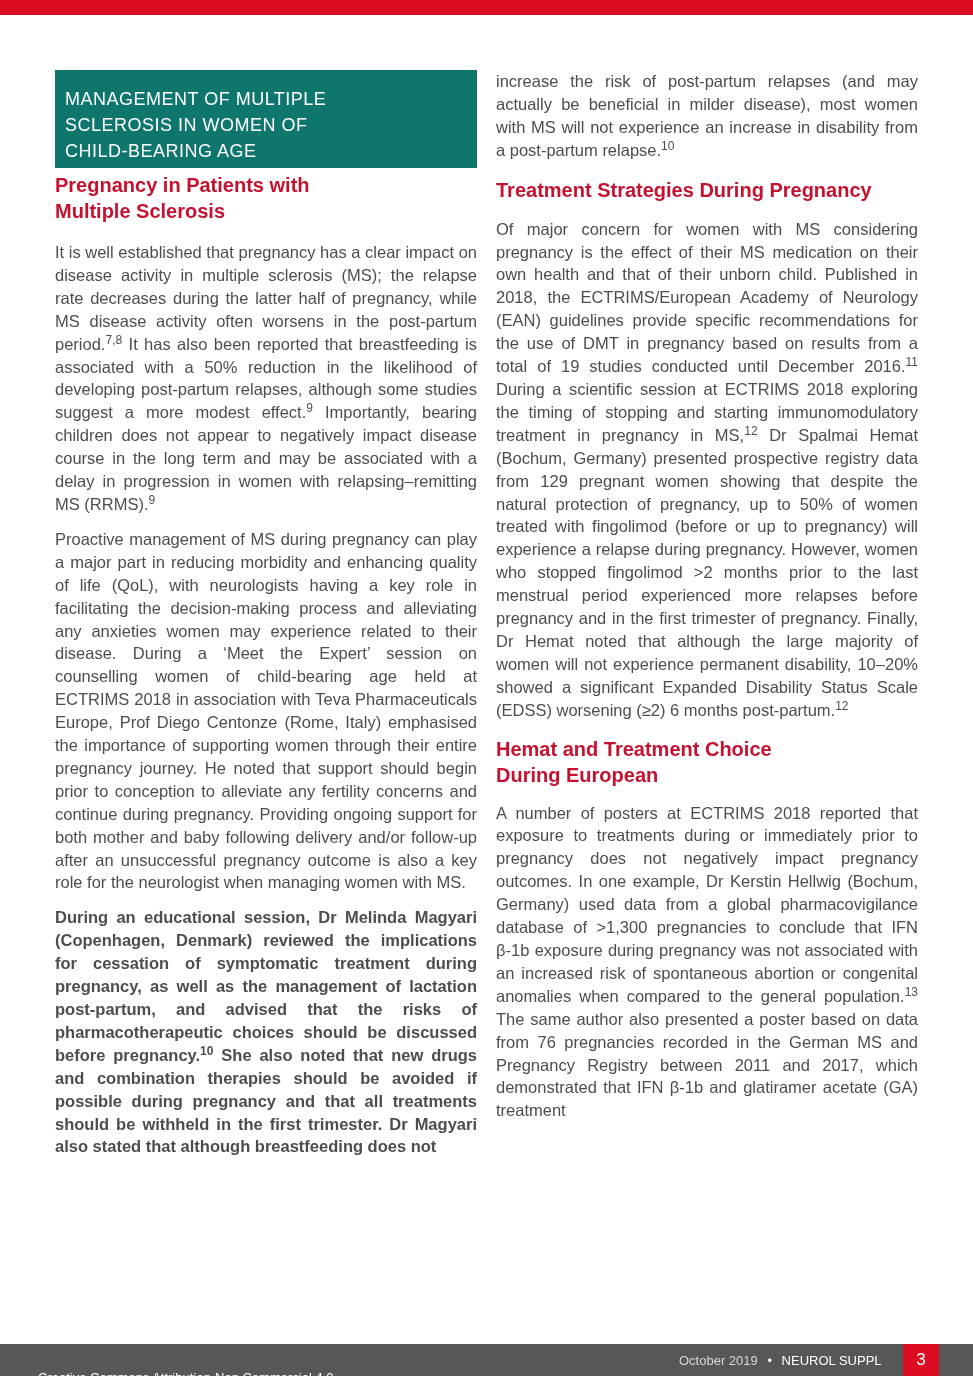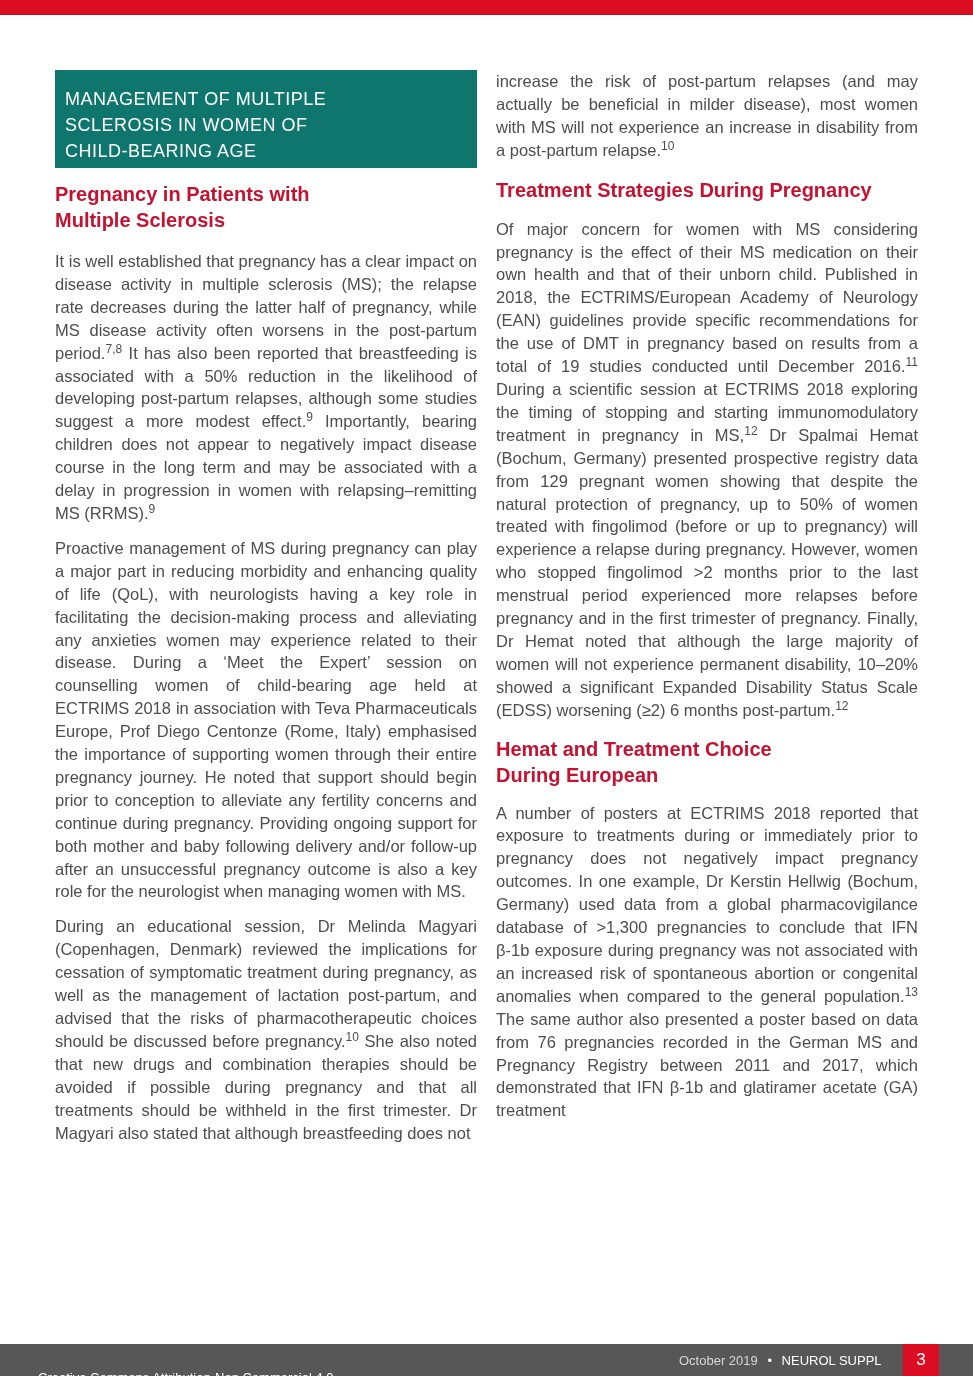--- a/index.html
+++ b/index.html
@@ -54,32 +54,32 @@
 
 <div class="top-bar"></div>
 
 <div class="col col-left">
   <div class="title-box">
     <span>MANAGEMENT OF MULTIPLE</span>
     <span>SCLEROSIS IN WOMEN OF</span>
     <span>CHILD-BEARING AGE</span>
   </div>
 
-  <h2 style="margin-top:13px;">
+  <h2 style="margin-top:4px;">
     <span>Pregnancy in Patients with</span>
     <span>Multiple Sclerosis</span>
   </h2>
 
   <p style="margin-top:17px;">
     <span>It is well established that pregnancy has a clear impact on disease activity in multiple sclerosis (MS);  the relapse rate decreases during the latter half of pregnancy, while MS disease activity often worsens in the post-partum period.</span><sup>7,8</sup><span> It has also been reported that breastfeeding is associated with a 50% reduction in the likelihood of developing post-partum relapses, although some studies suggest a more modest effect.</span><sup>9</sup><span> Importantly, bearing children does not appear to negatively impact disease course in the long term and may be associated with a delay in progression in women with relapsing–remitting MS (RRMS).</span><sup>9</sup>
   </p>
 
   <p style="margin-top:12px;">Proactive management of MS during pregnancy can play a major part in reducing morbidity and enhancing quality of life (QoL), with neurologists having a key role in facilitating the decision-making process and alleviating any anxieties women may experience related to their disease. During a ‘Meet the Expert’ session on counselling women of child-bearing age held at ECTRIMS 2018 in association with Teva Pharmaceuticals Europe, Prof Diego Centonze (Rome, Italy) emphasised the importance of supporting women through their entire pregnancy journey. He noted that support should begin prior to conception to alleviate any fertility concerns and continue during pregnancy. Providing ongoing support for both mother and baby following delivery and/or follow-up after an unsuccessful pregnancy outcome is also a key role for the neurologist when managing women with MS.</p>
 
-  <p style="margin-top:12px;">
+  <p style="margin-top:12px;font-weight:bold;">
     <span>During an educational session, Dr Melinda Magyari (Copenhagen, Denmark) reviewed the implications for cessation of symptomatic treatment during pregnancy, as well as the management of lactation post-partum, and advised that the risks of pharmacotherapeutic choices should be discussed before pregnancy.</span><sup>10</sup><span> She also noted that new drugs and combination therapies should be avoided if possible during pregnancy and that all treatments should be withheld in the first trimester. Dr Magyari also stated that although breastfeeding does not</span>
   </p>
 </div>
 
 <div class="col col-right">
   <p>
     <span>increase the risk of post-partum relapses (and may actually be beneficial in milder disease), most women with MS will not experience an increase in disability from a post-partum relapse.</span><sup>10</sup>
   </p>
 
   <h2 style="margin-top:15px;">Treatment Strategies During Pregnancy</h2>

